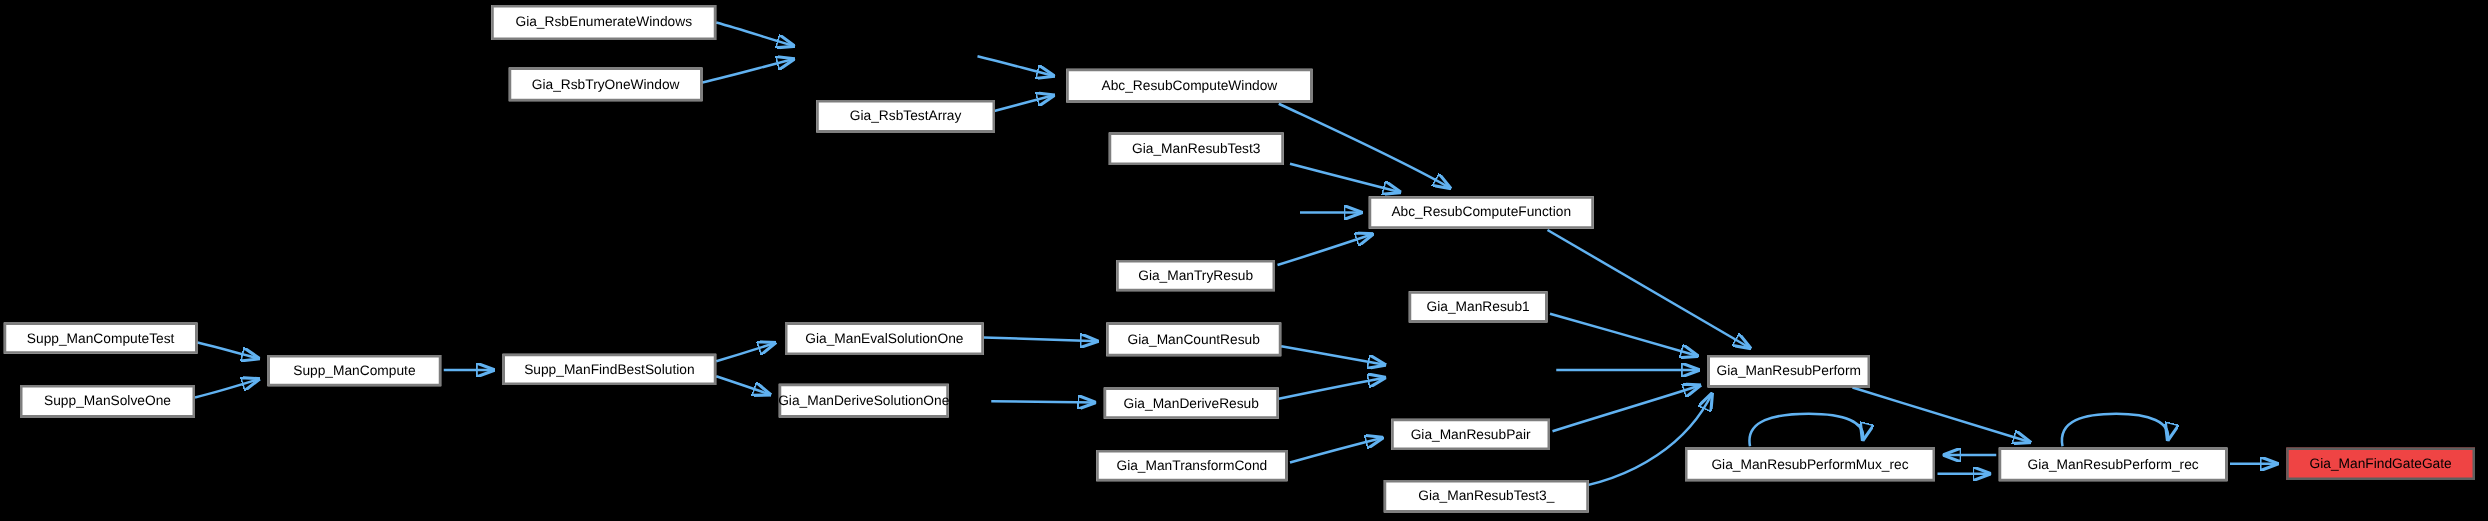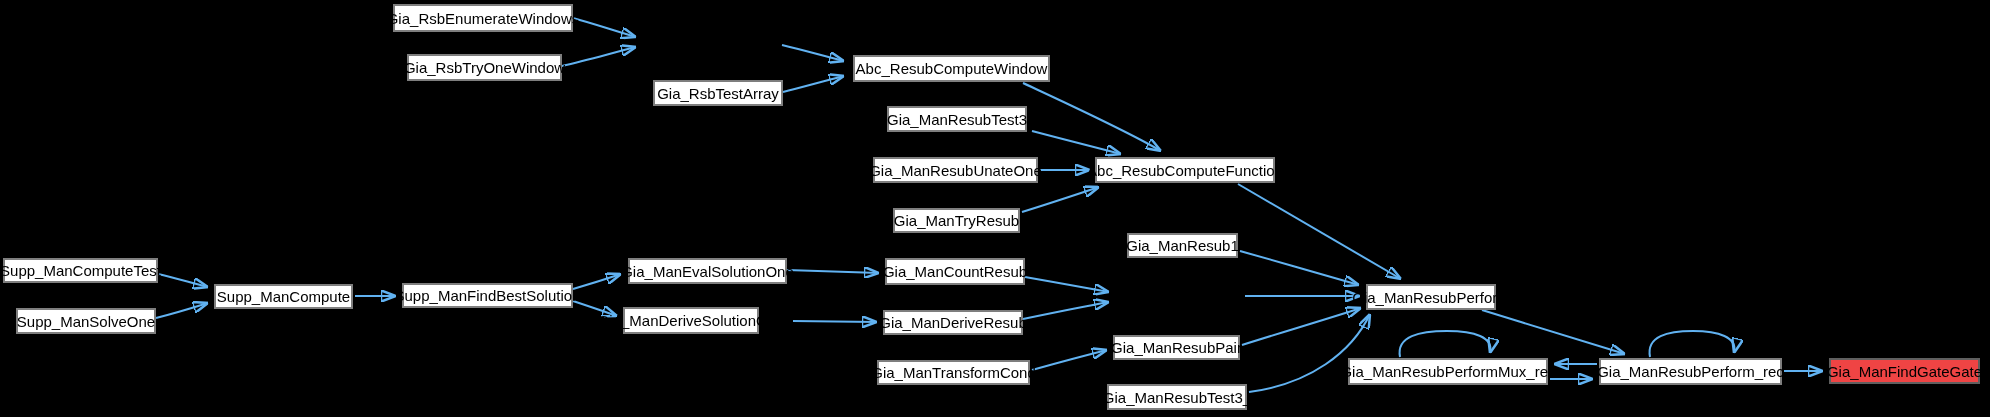--- a/index.html
+++ b/index.html
@@ -2,21 +2,21 @@
 <html><head>
 <meta charset="utf-8">
 <style>
   html,body{margin:0;padding:0;background:#000;}
   .canvas{position:relative;width:1990px;height:417px;background:#000;overflow:hidden;
           font-family:"Liberation Sans", sans-serif;}
   .edges{position:absolute;left:0;top:0;width:1990px;height:417px;}
   .edges path, .edges line{stroke:#61b2f1;stroke-width:2;fill:none;}
   .node{position:absolute;box-sizing:border-box;display:flex;align-items:center;justify-content:center;
         background:#ffffff;border:2px solid #7e7e7e;color:#000;
-        font-size:15px;white-space:nowrap;cursor:pointer;}
+        font-size:11px;white-space:nowrap;cursor:pointer;}
   .node.highlight{background:#ef4444;border-color:#5f5f5f;}
 </style>
 </head>
 <body>
 
 <div class="canvas">
 
   <svg class="edges" viewBox="0 0 1990 417" xmlns="http://www.w3.org/2000/svg">
     <defs>
       <marker id="arw" viewBox="0 0 12 9" refX="12" refY="4.5" markerWidth="15" markerHeight="11.5" orient="auto" markerUnits="userSpaceOnUse">
@@ -50,36 +50,35 @@
     <path d="M1482,310 C1530,325 1580,340 1625,354" marker-end="url(#arw)"></path>
     <path d="M1400,357 C1396,336 1420,331 1447,331 C1474,331 1494,337 1490,353" marker-end="url(#arw)"></path>
     <path d="M1597,364 L1554,364" marker-end="url(#arw)"></path>
     <path d="M1550,379 L1593,379" marker-end="url(#arw)"></path>
     <path d="M1650,357 C1646,336 1668,331 1693,331 C1718,331 1738,337 1734,353" marker-end="url(#arw)"></path>
     <path d="M1784,371 L1823,371" marker-end="url(#arw)"></path>
   </svg>
 
   <div class="node" style="left:393px;top:4px;width:180px;height:28px">Gia_RsbEnumerateWindows</div>
   <div class="node" style="left:407px;top:54px;width:155px;height:27px">Gia_RsbTryOneWindow</div>
-  <div class="node" style="left:653px;top:80px;width:130px;height:26px">Gia_RsbTestArray</div>
+  <div class="node" style="left:653px;top:80px;width:143px;height:26px">Gia_RsbTestArray</div>
   <div class="node" style="left:853px;top:55px;width:197px;height:27px">Abc_ResubComputeWindow</div>
   <div class="node" style="left:887px;top:106px;width:140px;height:26px">Gia_ManResubTest3</div>
-  <div class="node" style="left:873px;top:157px;width:165px;height:26px">Gia_ManResubUnateOne</div>
   <div class="node" style="left:1095px;top:157px;width:180px;height:26px">Abc_ResubComputeFunction</div>
   <div class="node" style="left:893px;top:208px;width:127px;height:25px">Gia_ManTryResub</div>
   <div class="node" style="left:1127px;top:233px;width:111px;height:25px">Gia_ManResub1</div>
   <div class="node" style="left:3px;top:258px;width:155px;height:25px">Supp_ManComputeTest</div>
   <div class="node" style="left:16px;top:308px;width:140px;height:26px">Supp_ManSolveOne</div>
   <div class="node" style="left:214px;top:284px;width:139px;height:25px">Supp_ManCompute</div>
   <div class="node" style="left:402px;top:283px;width:171px;height:25px">Supp_ManFindBestSolution</div>
   <div class="node" style="left:628px;top:258px;width:159px;height:26px">Gia_ManEvalSolutionOne</div>
   <div class="node" style="left:623px;top:307px;width:136px;height:27px">Gia_ManDeriveSolutionOne</div>
   <div class="node" style="left:885px;top:258px;width:140px;height:27px">Gia_ManCountResub</div>
   <div class="node" style="left:883px;top:310px;width:140px;height:25px">Gia_ManDeriveResub</div>
   <div class="node" style="left:1113px;top:335px;width:127px;height:25px">Gia_ManResubPair</div>
   <div class="node" style="left:877px;top:360px;width:153px;height:25px">Gia_ManTransformCond</div>
-  <div class="node" style="left:1107px;top:384px;width:140px;height:26px">Gia_ManResubTest3_</div>
+  <div class="node" style="left:1107px;top:384px;width:164px;height:26px">Gia_ManResubTest3_</div>
   <div class="node" style="left:1366px;top:284px;width:130px;height:26px">Gia_ManResubPerform</div>
   <div class="node" style="left:1348px;top:358px;width:200px;height:27px">Gia_ManResubPerformMux_rec</div>
   <div class="node" style="left:1599px;top:358px;width:183px;height:27px">Gia_ManResubPerform_rec</div>
   <div class="node highlight" style="left:1829px;top:358px;width:151px;height:26px">Gia_ManFindGateGate</div>
 
 </div>
 
 </body></html>

